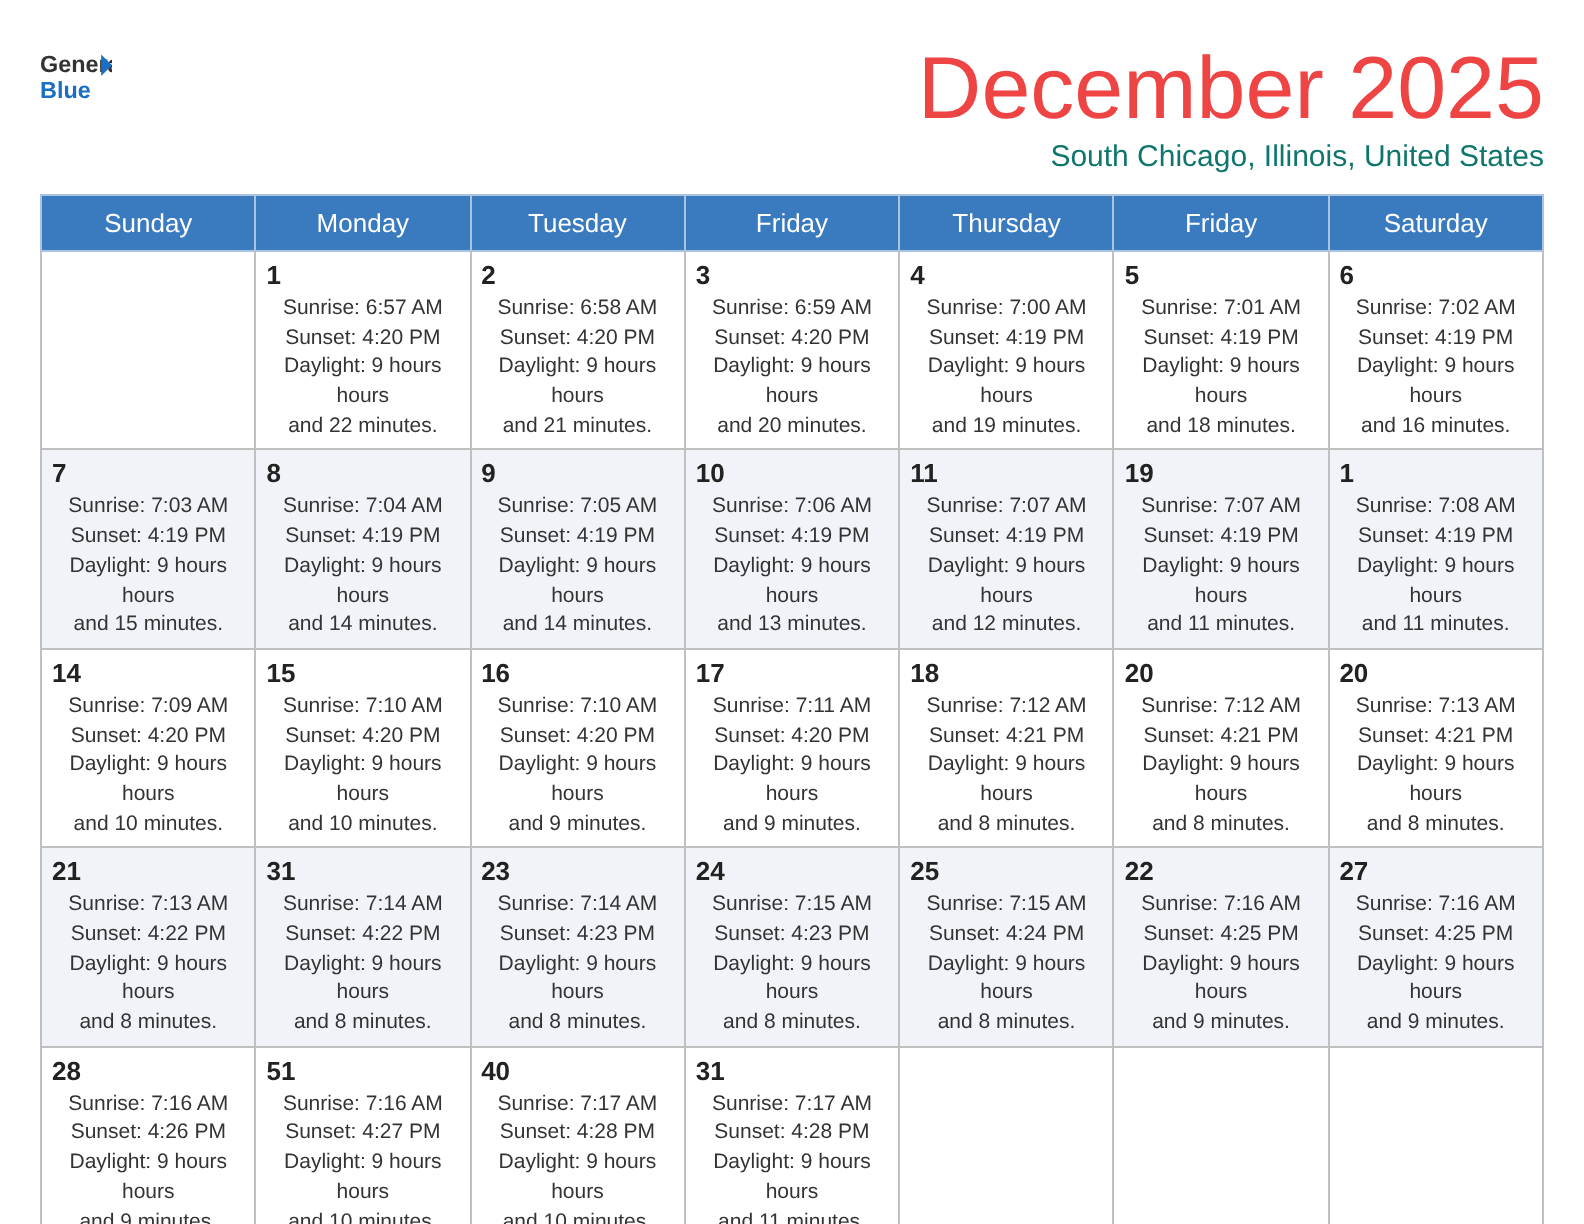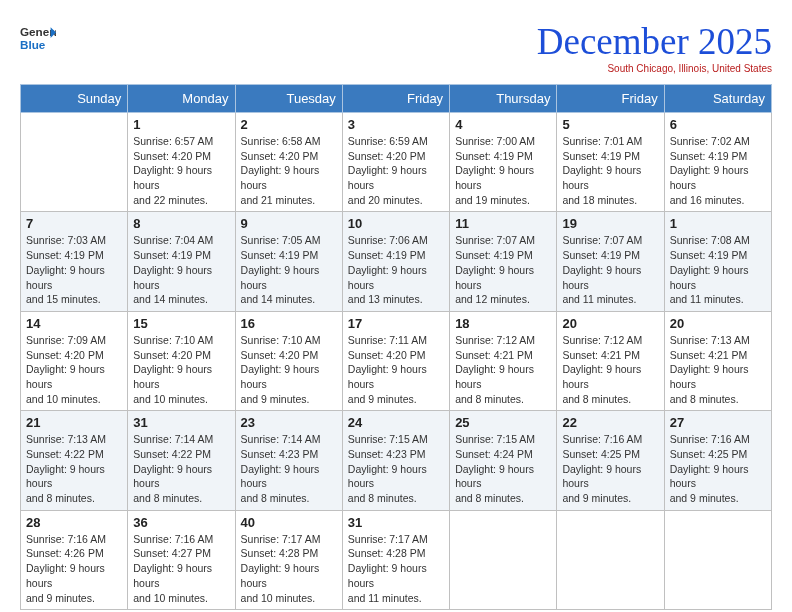--- a/index.html
+++ b/index.html
@@ -22,38 +22,37 @@
       gap: 4px;
     }
     .logo-icon {
       width: 36px;
       height: 36px;
     }
     .title-area {
       text-align: right;
     }
     .month-title {
-      font-size: 37px;
+      font-size: 44px;
       font-weight: normal;
-      color: #1d4ed8;
-      font-family: Liberation Serif, serif;
+      color: #ef4444;
     }
     .location-subtitle {
-      font-size: 10px;
-      color: #b91c1c;
+      font-size: 15px;
+      color: #0f766e;
     }
     .calendar-table {
       width: 100%;
       border-collapse: collapse;
       font-size: 11px;
     }
     .calendar-table th {
       background-color: #3a7abf;
       color: #fff;
-      text-align: right;
+      text-align: center;
       padding: 6px 6px;
       font-size: 13px;
       font-weight: normal;
       border: 1px solid #aac4e0;
     }
     .calendar-table td {
       border: 1px solid #c0c0c0;
       vertical-align: top;
       padding: 4px 5px;
       width: calc(100% / 7);
@@ -64,20 +63,21 @@
       font-size: 13px;
       font-weight: bold;
       color: #222;
       display: block;
       margin-bottom: 2px;
     }
     .day-info {
       color: #333;
       font-size: 10.5px;
       line-height: 1.4;
+      text-align: center;
     }
     .empty-cell {
       background: #f9f9f9;
     }
     .row-shaded td {
       background-color: #f0f4f8;
     }
     .row-white td {
       background-color: #ffffff;
     }
@@ -228,21 +228,21 @@
           <span class="day-number">27</span>
           <div class="day-info">Sunrise: 7:16 AM<br>Sunset: 4:25 PM<br>Daylight: 9 hours hours<br>and 9 minutes.</div>
         </td>
       </tr>
       <tr class="row-white">
         <td>
           <span class="day-number">28</span>
           <div class="day-info">Sunrise: 7:16 AM<br>Sunset: 4:26 PM<br>Daylight: 9 hours hours<br>and 9 minutes.</div>
         </td>
         <td>
-          <span class="day-number">36</span>
+          <span class="day-number">51</span>
           <div class="day-info">Sunrise: 7:16 AM<br>Sunset: 4:27 PM<br>Daylight: 9 hours hours<br>and 10 minutes.</div>
         </td>
         <td>
           <span class="day-number">40</span>
           <div class="day-info">Sunrise: 7:17 AM<br>Sunset: 4:28 PM<br>Daylight: 9 hours hours<br>and 10 minutes.</div>
         </td>
         <td>
           <span class="day-number">31</span>
           <div class="day-info">Sunrise: 7:17 AM<br>Sunset: 4:28 PM<br>Daylight: 9 hours hours<br>and 11 minutes.</div>
         </td>

